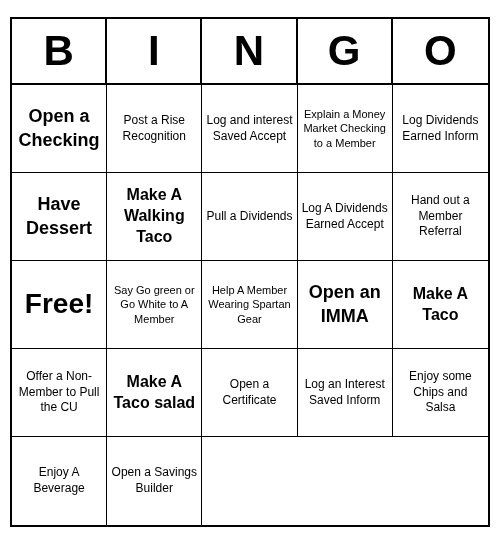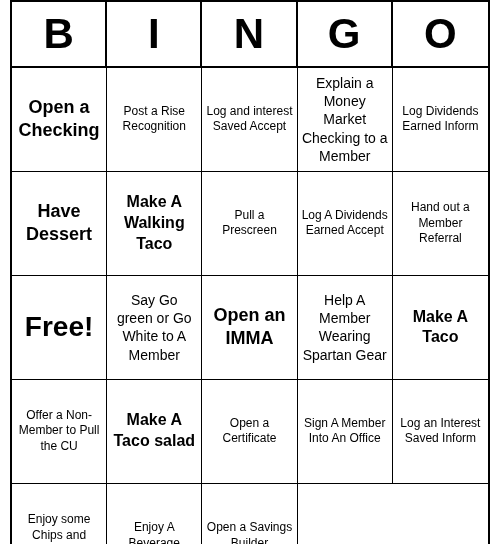--- a/index.html
+++ b/index.html
@@ -62,21 +62,21 @@
     }
     .bingo-cell.large-text {
       font-size: 18px;
       font-weight: bold;
     }
     .bingo-cell.bold-text {
       font-weight: bold;
       font-size: 16px;
     }
     .bingo-cell.small-text {
-      font-size: 14px;
+      font-size: 11px;
     }
   </style>
 </head>
 <body>
 
 <div class="bingo-card">
   <div class="bingo-header">
   <div class="bingo-header-cell">B</div>
       <div class="bingo-header-cell">I</div>
       <div class="bingo-header-cell">N</div>
@@ -99,54 +99,51 @@
       <div class="bingo-cell">
         <span>Log Dividends Earned Inform</span>
       </div>
       <div class="bingo-cell large-text">
         <span>Have Dessert</span>
       </div>
       <div class="bingo-cell bold-text">
         <span>Make A Walking Taco</span>
       </div>
       <div class="bingo-cell">
-        <span>Pull a Prescreen</span>
+        <span>Pull a Dividends</span>
       </div>
       <div class="bingo-cell">
         <span>Log A Dividends Earned Accept</span>
       </div>
       <div class="bingo-cell">
         <span>Hand out a Member Referral</span>
       </div>
       <div class="bingo-cell free">
         <span>Free!</span>
       </div>
       <div class="bingo-cell small-text">
         <span>Say Go green or Go White to A Member</span>
       </div>
+      <div class="bingo-cell small-text">
+        <span>Help A Member Wearing Spartan Gear</span>
+      </div>
       <div class="bingo-cell large-text">
         <span>Open an IMMA</span>
-      </div>
-      <div class="bingo-cell small-text">
-        <span>Help A Member Wearing Spartan Gear</span>
       </div>
       <div class="bingo-cell bold-text">
         <span>Make A Taco</span>
       </div>
       <div class="bingo-cell">
         <span>Offer a Non-Member to Pull the CU</span>
       </div>
       <div class="bingo-cell bold-text">
         <span>Make A Taco salad</span>
       </div>
       <div class="bingo-cell">
         <span>Open a Certificate</span>
-      </div>
-      <div class="bingo-cell">
-        <span>Sign A Member Into An Office</span>
       </div>
       <div class="bingo-cell">
         <span>Log an Interest Saved Inform</span>
       </div>
       <div class="bingo-cell">
         <span>Enjoy some Chips and Salsa</span>
       </div>
       <div class="bingo-cell">
         <span>Enjoy A Beverage</span>
       </div>

